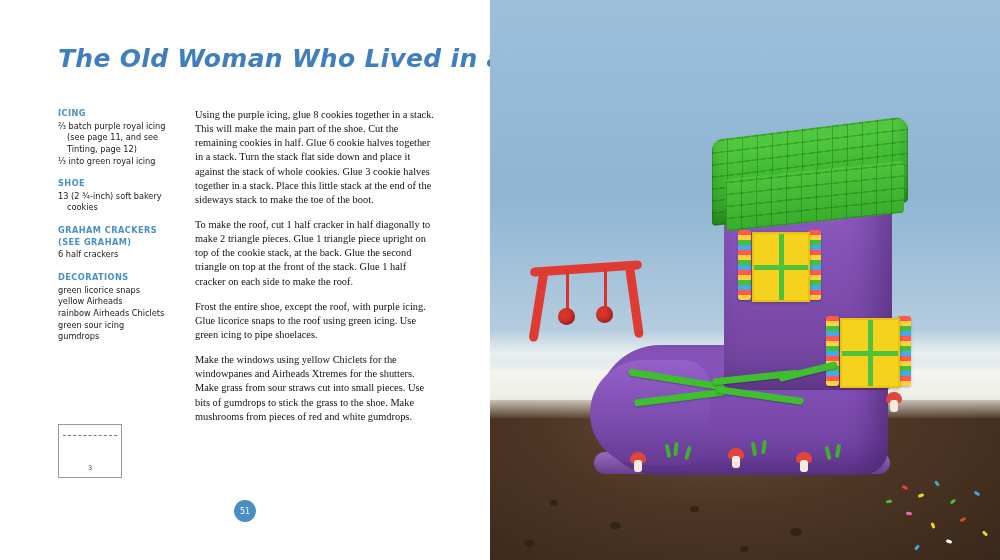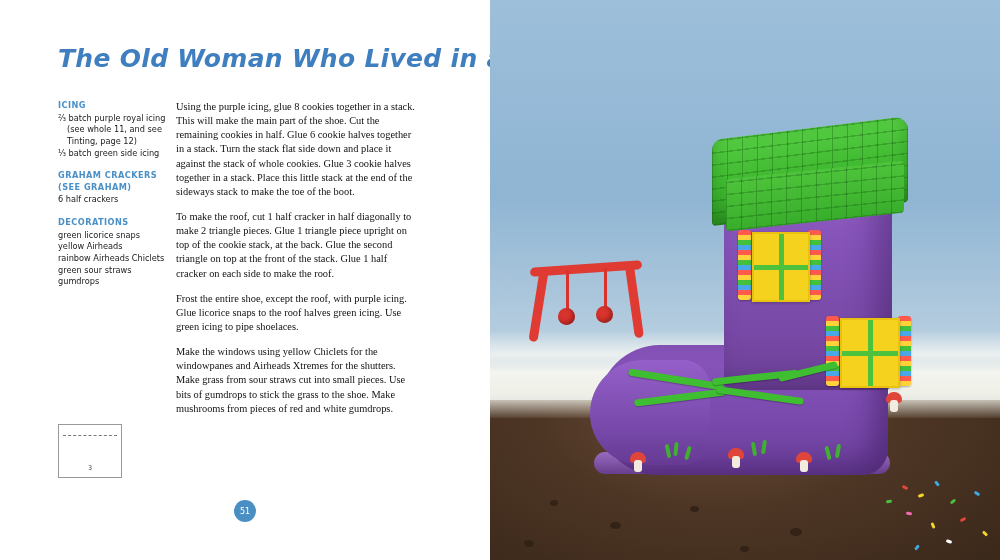--- a/index.html
+++ b/index.html
@@ -36,23 +36,24 @@
     font-style: italic;
     font-weight: bold;
     font-size: 25px;
     letter-spacing: 0.3px;
     color: #3f7fbf;
     white-space: nowrap;
   }
   .columns {
     position: absolute;
     left: 58px;
-    top: 100px;
+    top: 108px;
     width: 380px;
     display: flex;
+    gap: 19px;
   }
   .col-left {
     width: 118px;
     flex: 0 0 118px;
     font-family: "DejaVu Sans", sans-serif;
     font-size: 8.2px;
     line-height: 1.42;
     color: #222222;
   }
   .ing-head {
@@ -389,46 +390,51 @@
 
     <div class="title">The Old Woman Who Lived in a Shoe</div>
 
     <div class="columns">
 
       <div class="col-left">
 
         <div class="ing-block">
           <div class="ing-head">ICING</div>
           <div class="ing-line">⅔ batch purple royal icing</div>
-          <div class="ing-line indent">(see whole 11, and see</div>
+          <div class="ing-line indent">(see page 11, and see</div>
           <div class="ing-line indent">Tinting, page 12)</div>
-          <div class="ing-line">⅓ batch green side icing</div>
+          <div class="ing-line">⅓ into green royal icing</div>
         </div>
 
+        <div class="ing-block">
+          <div class="ing-head">SHOE</div>
+          <div class="ing-line">13 (2 ¾-inch) soft bakery</div>
+          <div class="ing-line indent">cookies</div>
+        </div>
 
         <div class="ing-block">
           <div class="ing-head">GRAHAM CRACKERS (SEE GRAHAM)</div>
           <div class="ing-line">6 half crackers</div>
         </div>
 
         <div class="ing-block">
           <div class="ing-head">DECORATIONS</div>
           <div class="ing-line">green licorice snaps</div>
           <div class="ing-line">yellow Airheads</div>
           <div class="ing-line">rainbow Airheads Chiclets</div>
-          <div class="ing-line">green sour straws</div>
+          <div class="ing-line">green sour icing</div>
           <div class="ing-line">gumdrops</div>
         </div>
 
       </div>
 
       <div class="col-right">
         <p>Using the purple icing, glue 8 cookies together in a stack. This will make the main part of the shoe. Cut the remaining cookies in half. Glue 6 cookie halves together in a stack. Turn the stack flat side down and place it against the stack of whole cookies. Glue 3 cookie halves together in a stack. Place this little stack at the end of the sideways stack to make the toe of the boot.</p>
         <p>To make the roof, cut 1 half cracker in half diagonally to make 2 triangle pieces. Glue 1 triangle piece upright on top of the cookie stack, at the back. Glue the second triangle on top at the front of the stack. Glue 1 half cracker on each side to make the roof.</p>
-        <p>Frost the entire shoe, except the roof, with purple icing. Glue licorice snaps to the roof halves green icing. Use green icing to pipe shoelaces.</p>
+        <p>Frost the entire shoe, except the roof, with purple icing. Glue licorice snaps to the roof using green icing. Use green icing to pipe shoelaces.</p>
         <p>Make the windows using yellow Chiclets for the windowpanes and Airheads Xtremes for the shutters. Make grass from sour straws cut into small pieces. Use bits of gumdrops to stick the grass to the shoe. Make mushrooms from pieces of red and white gumdrops.</p>
       </div>
 
     </div>
 
     <div class="diagram-box">
       <div class="diagram-dash"></div>
       <div class="diagram-num">3</div>
     </div>
 

